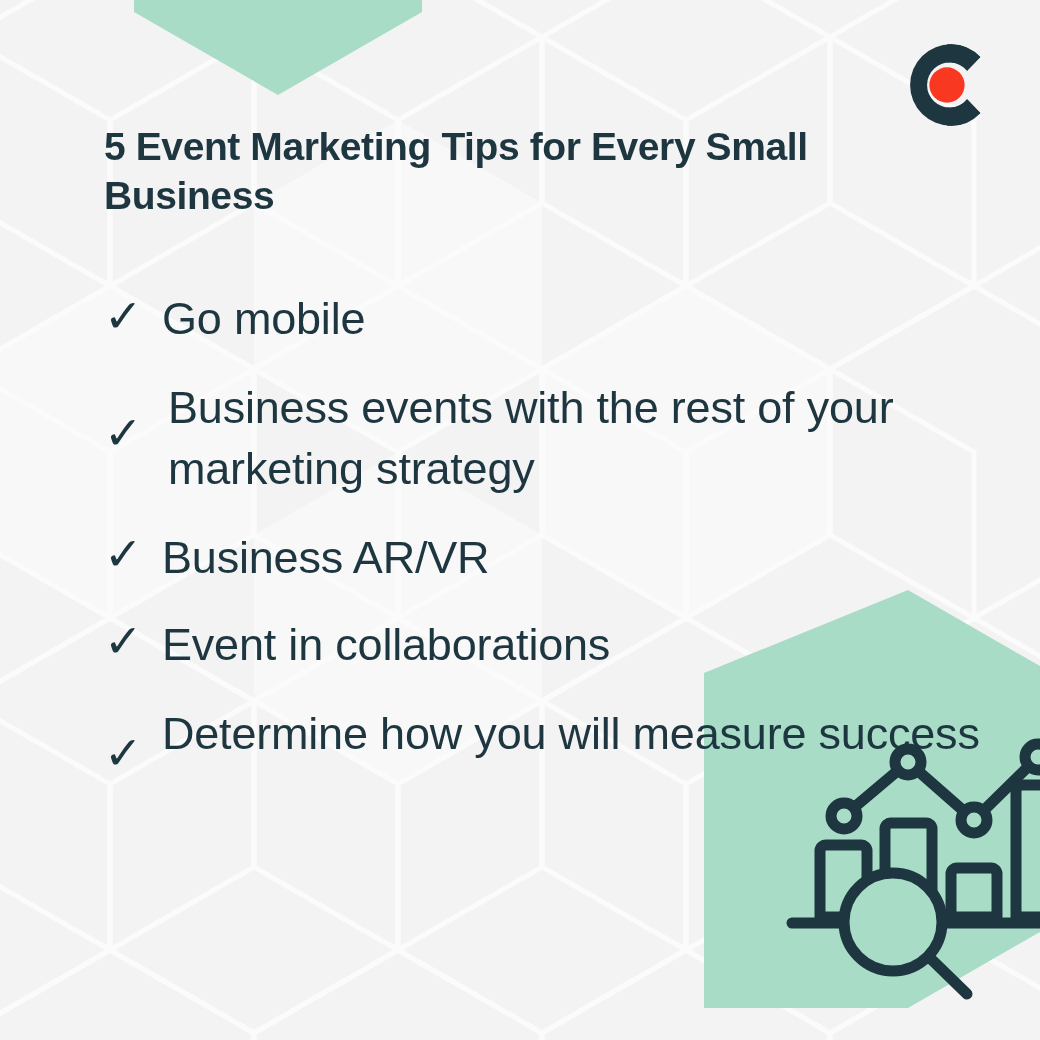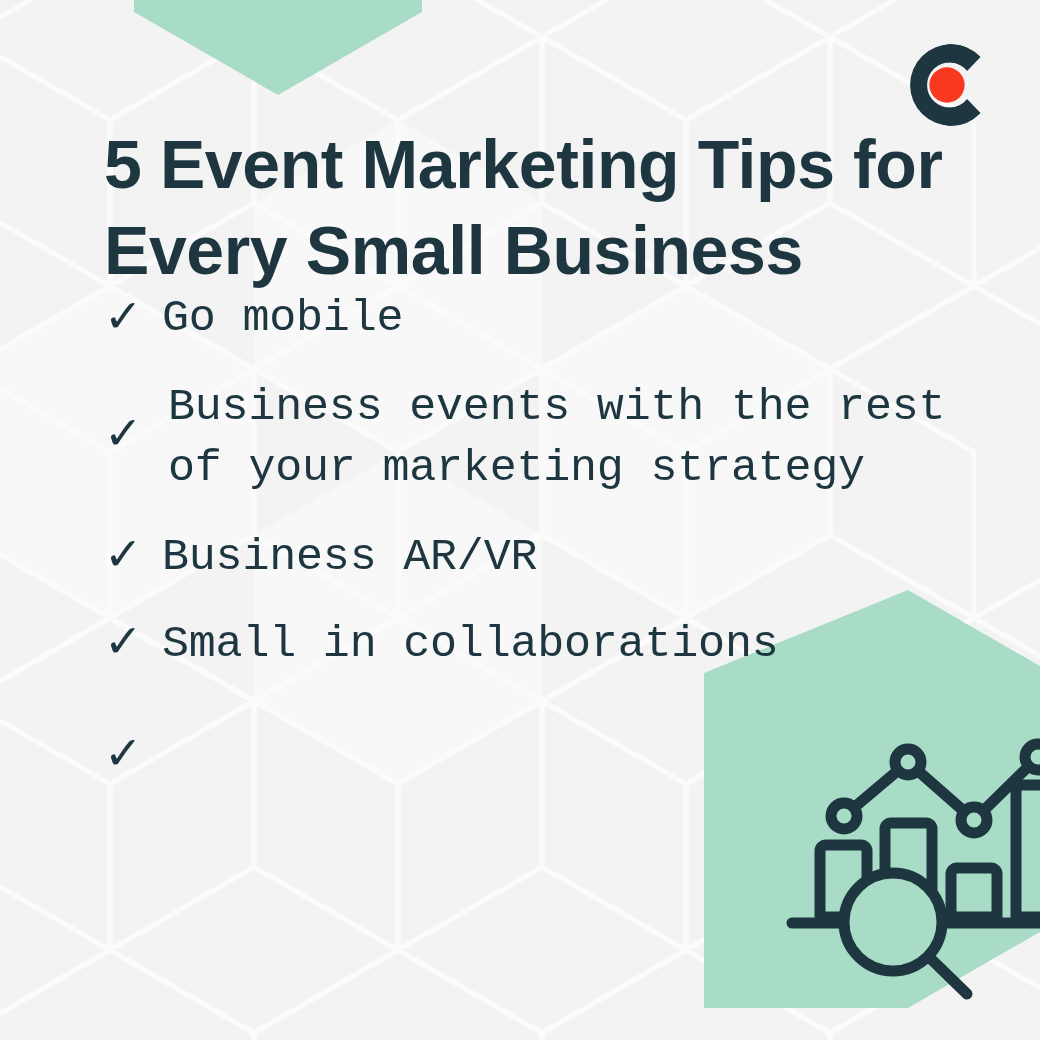--- a/index.html
+++ b/index.html
@@ -61,21 +61,21 @@
   }
 
   .headline {
     position: absolute;
     left: 104px;
     top: 122px;
     width: 840px;
     margin: 0;
     font-family: "Liberation Sans", sans-serif;
     font-weight: bold;
-    font-size: 68px;
+    font-size: 39px;
     line-height: 1.26;
     letter-spacing: -0.4px;
     color: #1d3640;
     white-space: pre-line;
   }
 
   .tips-list {
     position: absolute;
     left: 104px;
     top: 288px;
@@ -97,21 +97,21 @@
     font-size: 46px;
     line-height: 54px;
     color: #1d3640;
     font-weight: 300;
     text-align: left;
     font-family: "DejaVu Sans", sans-serif;
   }
 
   .tip-label {
     flex: 1 1 auto;
-    font-family: Liberation Mono, monospace;
+    font-family: Liberation Sans, sans-serif;
     font-size: 45px;
     line-height: 61px;
     color: #1d3640;
     font-weight: 400;
     letter-spacing: -0.2px;
     padding-top: 0px;
   }
 
   
   .tip-item.i0 { margin-bottom: 28px; }
@@ -248,23 +248,24 @@
         <span class="tip-label">Business events with the rest of your marketing strategy</span>
       </li>
 
       <li class="tip-item i2">
         <span class="tip-check">✓</span>
         <span class="tip-label">Business AR/VR</span>
       </li>
 
       <li class="tip-item i3">
         <span class="tip-check">✓</span>
-        <span class="tip-label">Small in collaborations</span>
+        <span class="tip-label">Event in collaborations</span>
       </li>
 
       <li class="tip-item i4">
         <span class="tip-check">✓</span>
+        <span class="tip-label">Determine how you will measure success</span>
       </li>
 
     </ul>
   </div>
 
 </div>
 
 </body></html>

